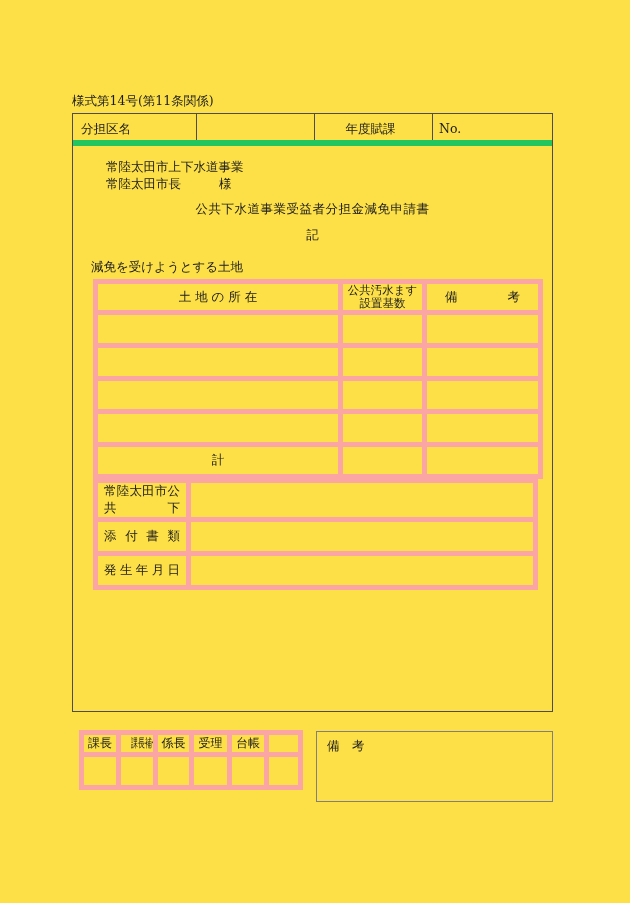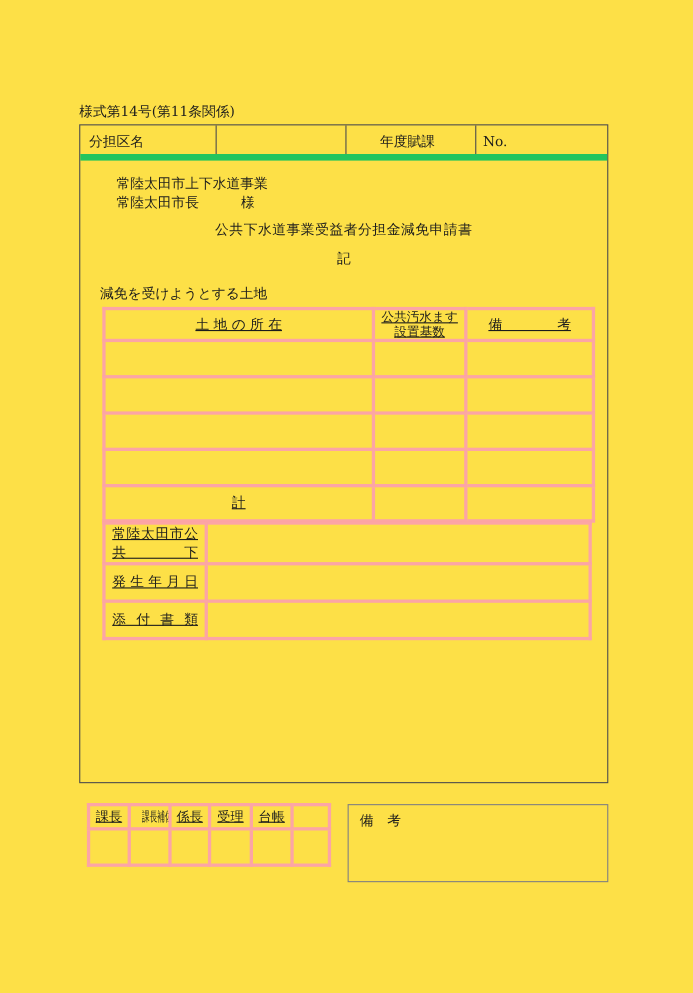--- a/index.html
+++ b/index.html
@@ -31,21 +31,21 @@
   .beneficiary { margin-top:22px; line-height:17px; }
   .ben-line1 { margin-left:205px; }
   .ben-addr { margin-left:12px; }
   .ben-line2 { margin-left:236px; }
   .doc-title { margin-top:9px; text-align:center; letter-spacing:0.5px; }
   .body-text { margin-top:11px; margin-left:5px; width:472px; line-height:19px; }
   .record { margin-top:9px; text-align:center; }
   .land-caption { margin-top:15px; margin-left:18px; line-height:16px; }
 
   table { border-collapse:collapse; table-layout:fixed; }
-  td,th { border:3px solid #fca5a5; font-weight:normal; font-size:12.5px; overflow:hidden;text-decoration:underline; }
+  td,th { border:5px solid #fca5a5; font-weight:normal; font-size:12.5px; overflow:hidden; }
 
   .land-table { margin-left:20px; width:445px; margin-top:4px; }
   .land-table .col-loc { width:245px; }
   .land-table .col-bas { width:84px; }
   .land-table .col-rem { width:116px; }
   .land-table th { text-align:center; }
   .lt-head { height:27px; }
   .lt-head .two-line { font-size:11.5px; line-height:13px; }
   .lt-row { height:33px; }
   .lt-total { height:32px; text-align:center; }
@@ -147,25 +147,25 @@
       </tbody>
         </table>
 
       <table class="detail-table">
         <tbody>
             <tr>
           <td class="dt-label">常陸太田市公共下</td>
           <td></td>
         </tr>
         <tr>
-          <td class="dt-label">発生年月日</td>
+          <td class="dt-label">添付書類</td>
           <td></td>
         </tr>
         <tr>
-          <td class="dt-label">添付書類</td>
+          <td class="dt-label">発生年月日</td>
           <td></td>
         </tr>
       </tbody>
         </table>
 
     </div>
   </div>
 
   <table class="approval-table">
     <tbody>

